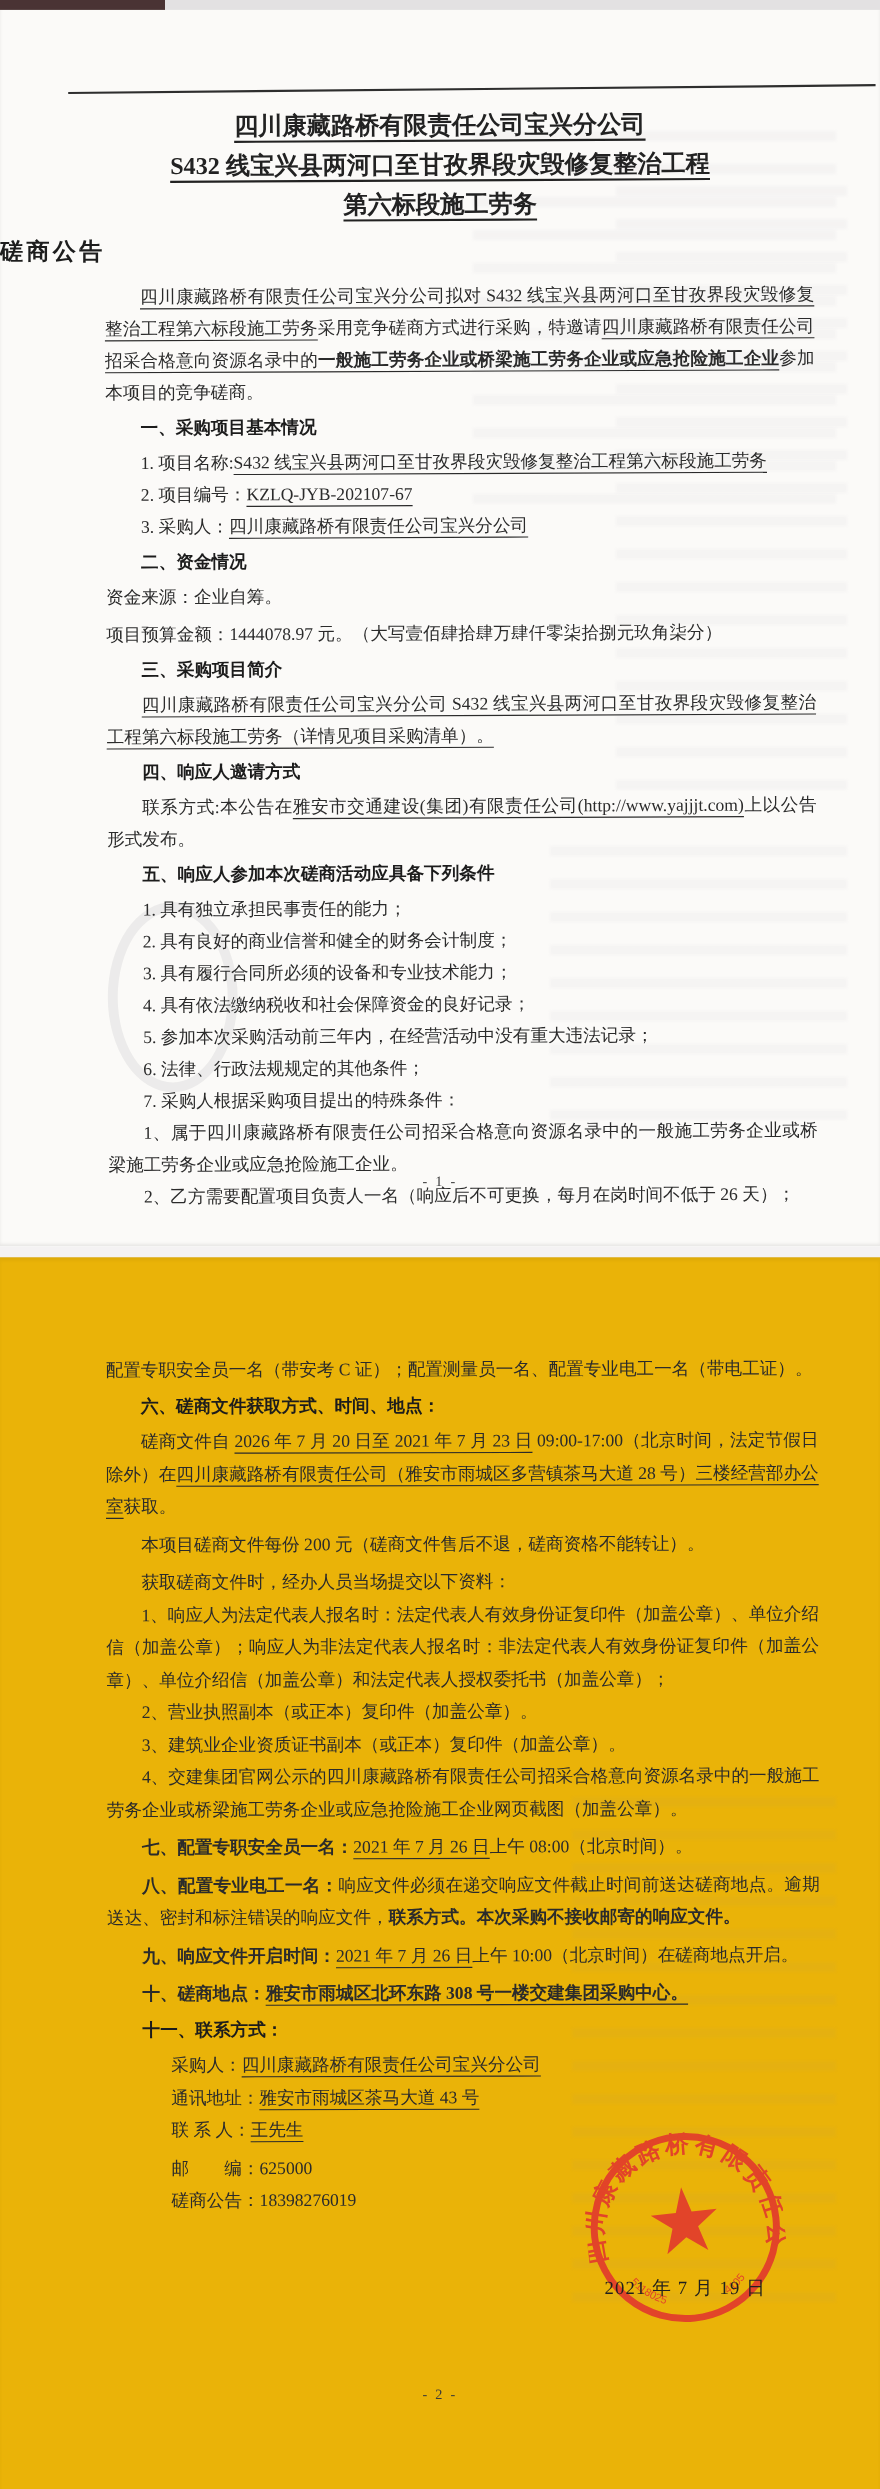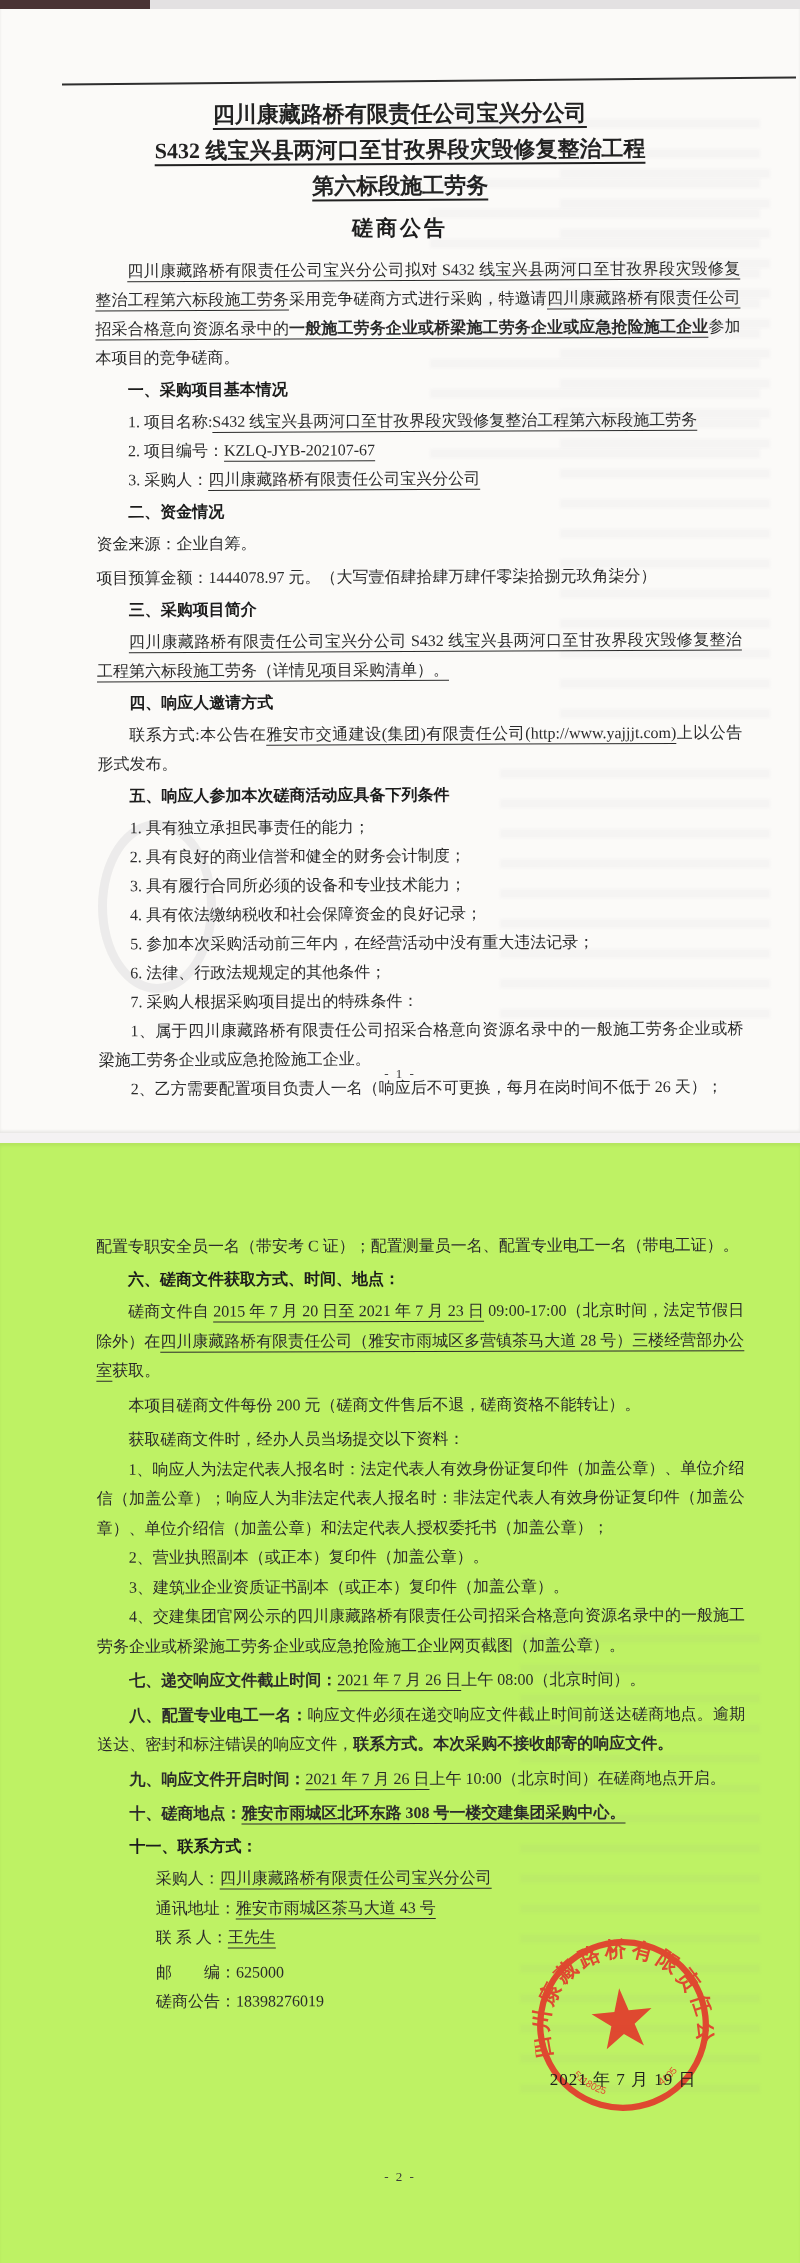--- a/index.html
+++ b/index.html
@@ -7,25 +7,25 @@
     width:800px;height:2263px;position:relative;
     background:#f4f2f3;
     font-family:"Liberation Serif","DejaVu Serif",serif;
     color:#2b2b2b;
     overflow:hidden;
   }
   .top-band{position:absolute;top:0;left:0;width:800px;height:9px;background:#e3e1e2;z-index:5;}
   .top-band-dark{position:absolute;top:0;left:0;width:150px;height:9px;background:#4a3334;}
   .page{position:absolute;left:0;width:800px;overflow:hidden;}
   .page1{top:8px;height:1125px;background:#fbfaf8;box-shadow:inset 0 -2px 3px rgba(0,0,0,.08);}
-  .page2{top:1143px;height:1120px;background:#bef264;box-shadow:inset 0 3px 3px rgba(0,0,0,.05);}
+  .page2{top:1143px;height:1120px;background:#eab308;box-shadow:inset 0 3px 3px rgba(0,0,0,.05);}
   .rule{position:absolute;top:72px;left:62px;width:734px;border-top:2.5px solid #2e2e2e;transform:rotate(-0.55deg);}
   .titles{position:absolute;top:88px;left:0;width:800px;text-align:center;transform:rotate(-0.3deg);}
   .tline{font-size:22px;font-weight:bold;line-height:36px;text-decoration:underline;text-underline-offset:6px;text-decoration-thickness:1.5px;color:#222;}
-  .notice{position:absolute;top:206px;left:0;width:800px;text-align:center;font-size:21px;font-weight:bold;letter-spacing:3px;color:#1d1d1d;}
+  .notice{position:absolute;top:206px;left:0;width:800px;text-align:left;font-size:21px;font-weight:bold;letter-spacing:3px;color:#1d1d1d;}
   .body1{position:absolute;top:247px;left:97px;width:645px;font-size:16px;line-height:29px;text-align:justify;transform:rotate(-0.25deg);}
   .body2{position:absolute;top:88px;left:97px;width:648px;font-size:16px;line-height:29.5px;text-align:justify;transform:rotate(-0.15deg);}
   p{margin:0;}
   .para{text-indent:2em;}
   .noind{text-indent:0;}
   .sec-h{font-weight:bold;color:#1c1c1c;margin:3px 0;}
   .u{text-decoration:underline;text-underline-offset:5px;text-decoration-thickness:1px;}
   .b{font-weight:bold;}
   .mt{margin-top:5px;}
   .contact-row{margin-left:58px;text-indent:0;}
@@ -96,29 +96,29 @@
   <div class="pfooter pf1">- 1 -</div>
 </section>
 
 <section class="page page2">
   <div class="bleed bl2"></div>
 
   <div class="body2">
     <p class="noind">配置专职安全员一名（带安考 C 证）；配置测量员一名、配置专业电工一名（带电工证）。</p>
 
     <p class="para sec-h">六、磋商文件获取方式、时间、地点：</p>
-    <p class="para"><span>磋商文件自 </span><span class="u">2015 年 7 月 20 日至 2021 年 7 月 23 日</span><span> 09:00-17:00（北京时间，法定节假日除外）在</span><span class="u">四川康藏路桥有限责任公司（雅安市雨城区多营镇茶马大道 28 号）三楼经营部办公室</span><span>获取。</span></p>
+    <p class="para"><span>磋商文件自 </span><span class="u">2026 年 7 月 20 日至 2021 年 7 月 23 日</span><span> 09:00-17:00（北京时间，法定节假日除外）在</span><span class="u">四川康藏路桥有限责任公司（雅安市雨城区多营镇茶马大道 28 号）三楼经营部办公室</span><span>获取。</span></p>
     <p class="para mt">本项目磋商文件每份 200 元（磋商文件售后不退，磋商资格不能转让）。</p>
     <p class="para mt">获取磋商文件时，经办人员当场提交以下资料：</p>
     <p class="para">1、响应人为法定代表人报名时：法定代表人有效身份证复印件（加盖公章）、单位介绍信（加盖公章）；响应人为非法定代表人报名时：非法定代表人有效身份证复印件（加盖公章）、单位介绍信（加盖公章）和法定代表人授权委托书（加盖公章）；</p>
     <p class="para">2、营业执照副本（或正本）复印件（加盖公章）。</p>
     <p class="para">3、建筑业企业资质证书副本（或正本）复印件（加盖公章）。</p>
     <p class="para">4、交建集团官网公示的四川康藏路桥有限责任公司招采合格意向资源名录中的一般施工劳务企业或桥梁施工劳务企业或应急抢险施工企业网页截图（加盖公章）。</p>
 
-    <p class="para mt"><span class="b">七、递交响应文件截止时间：</span><span class="u">2021 年 7 月 26 日</span><span>上午 08:00（北京时间）。</span></p>
+    <p class="para mt"><span class="b">七、配置专职安全员一名：</span><span class="u">2021 年 7 月 26 日</span><span>上午 08:00（北京时间）。</span></p>
 
     <p class="para mt"><span class="b">八、配置专业电工一名：</span><span>响应文件必须在递交响应文件截止时间前送达磋商地点。逾期送达、密封和标注错误的响应文件，</span><span class="b">联系方式。本次采购不接收邮寄的响应文件。</span></p>
 
     <p class="para mt"><span class="b">九、响应文件开启时间：</span><span class="u">2021 年 7 月 26 日</span><span>上午 10:00（北京时间）在磋商地点开启。</span></p>
 
     <p class="para mt"><span class="b">十、磋商地点：</span><span class="b u">雅安市雨城区北环东路 308 号一楼交建集团采购中心。</span></p>
 
     <p class="para sec-h">十一、联系方式：</p>
     <p class="contact-row"><span>采购人：</span><span class="u">四川康藏路桥有限责任公司宝兴分公司</span></p>
     <p class="contact-row"><span>通讯地址：</span><span class="u">雅安市雨城区茶马大道 43 号</span></p>

